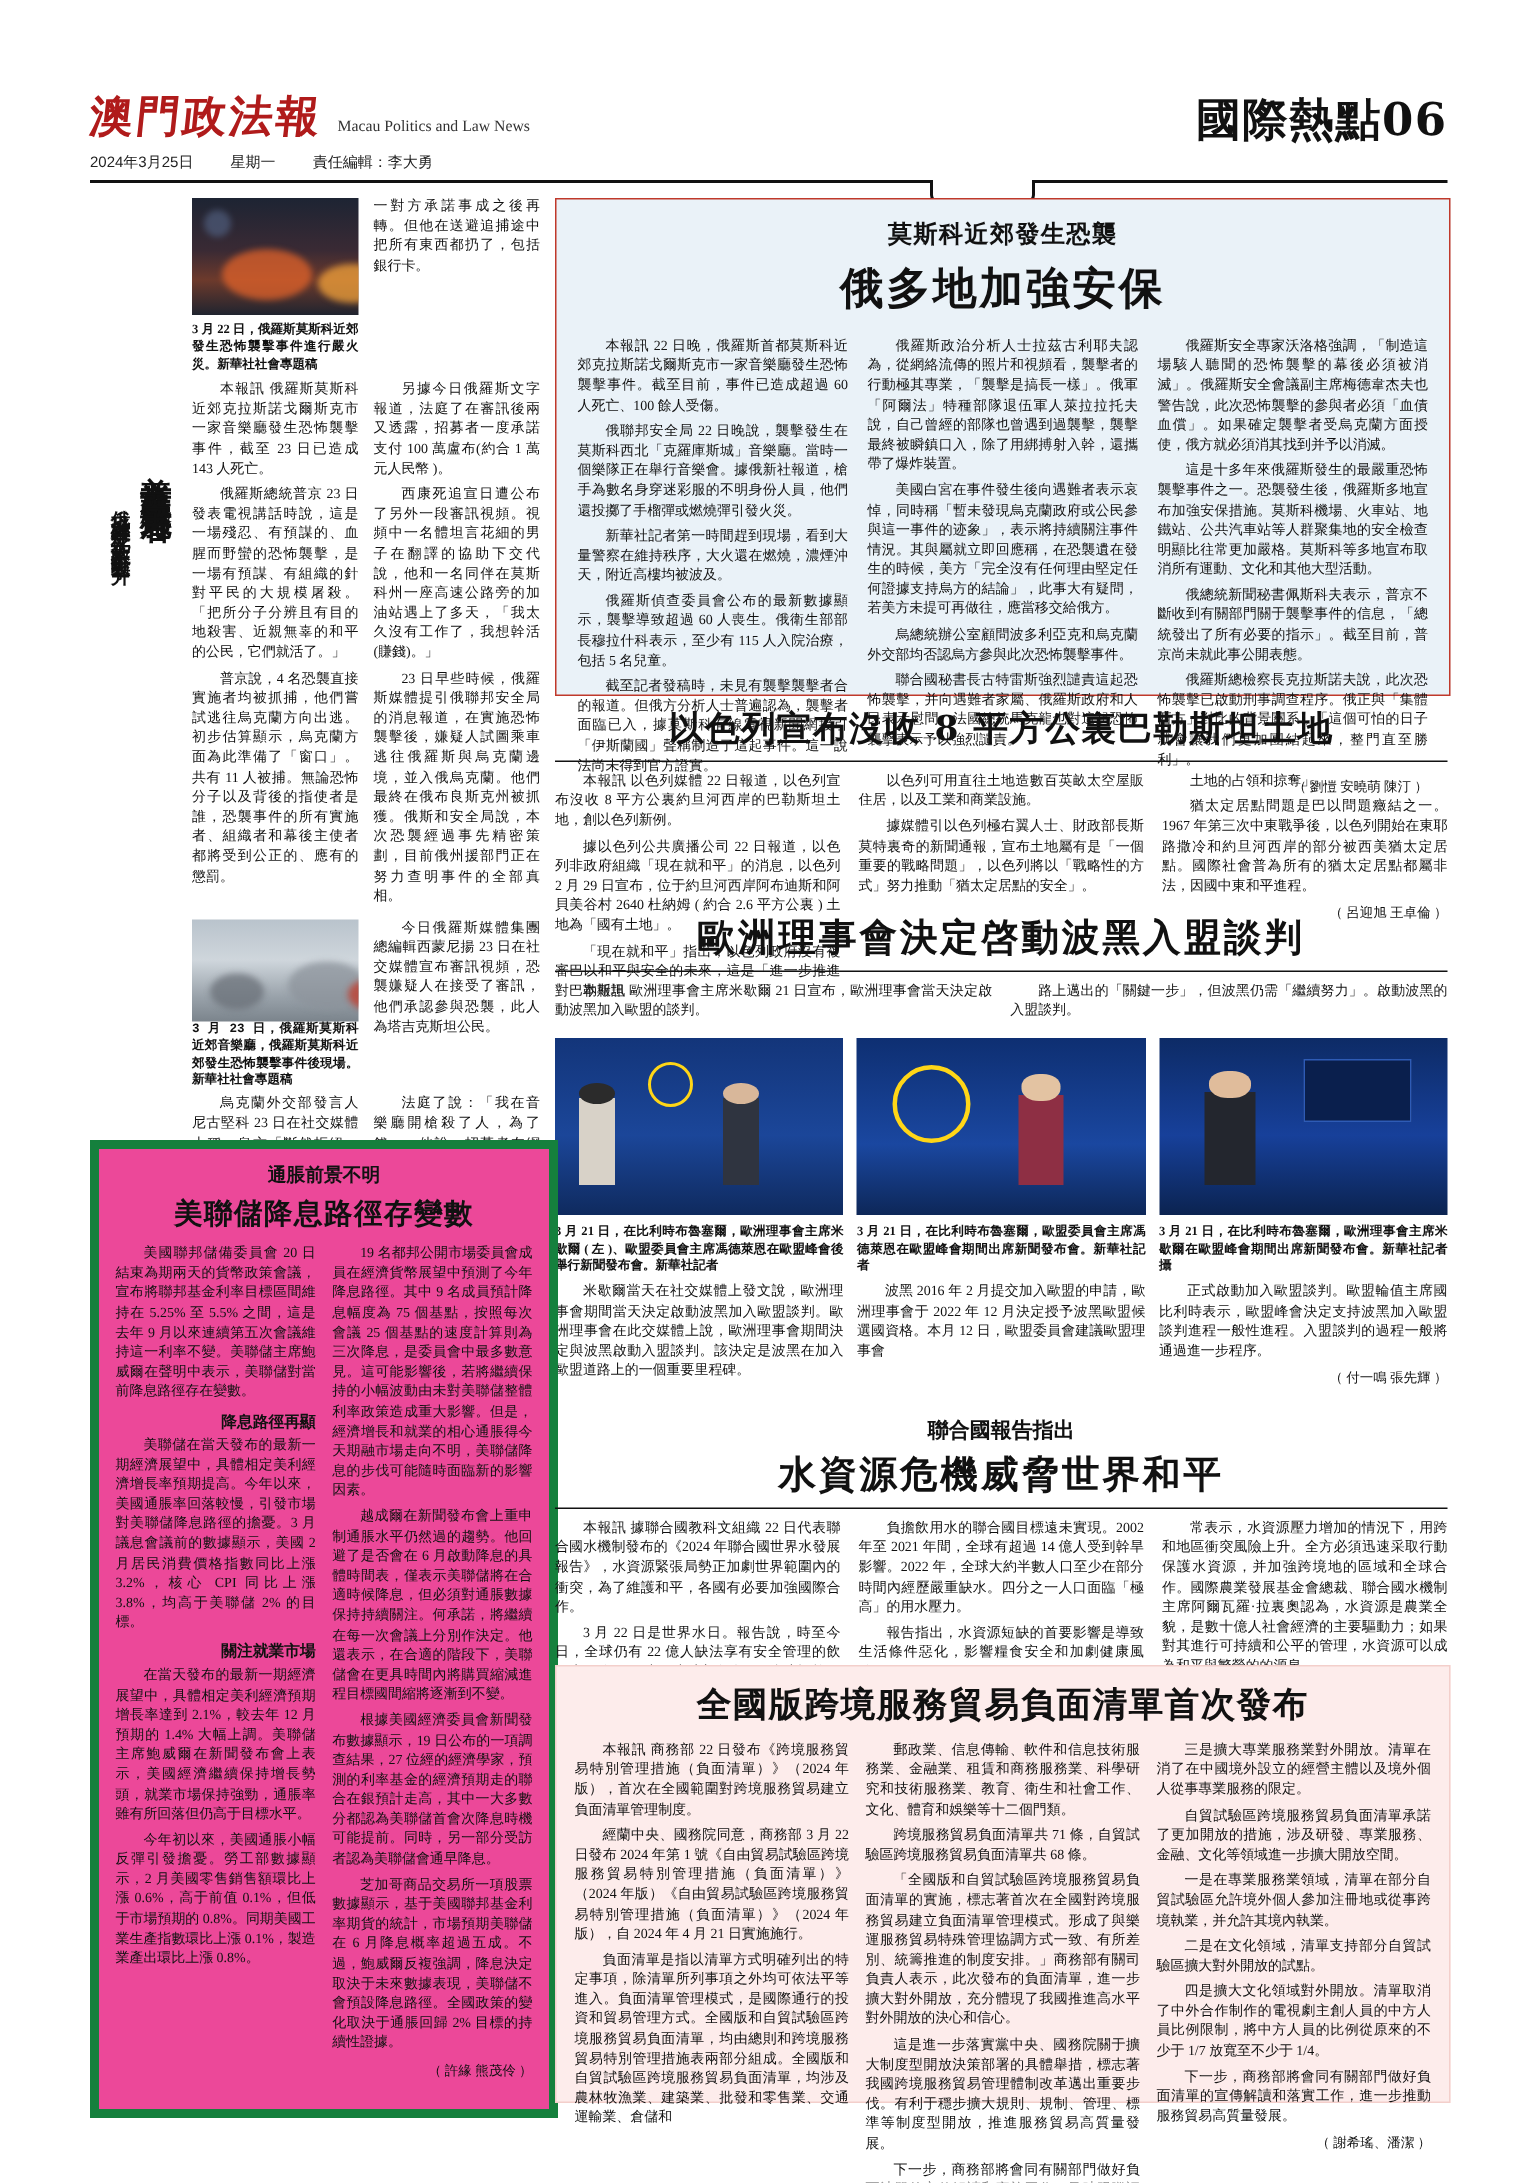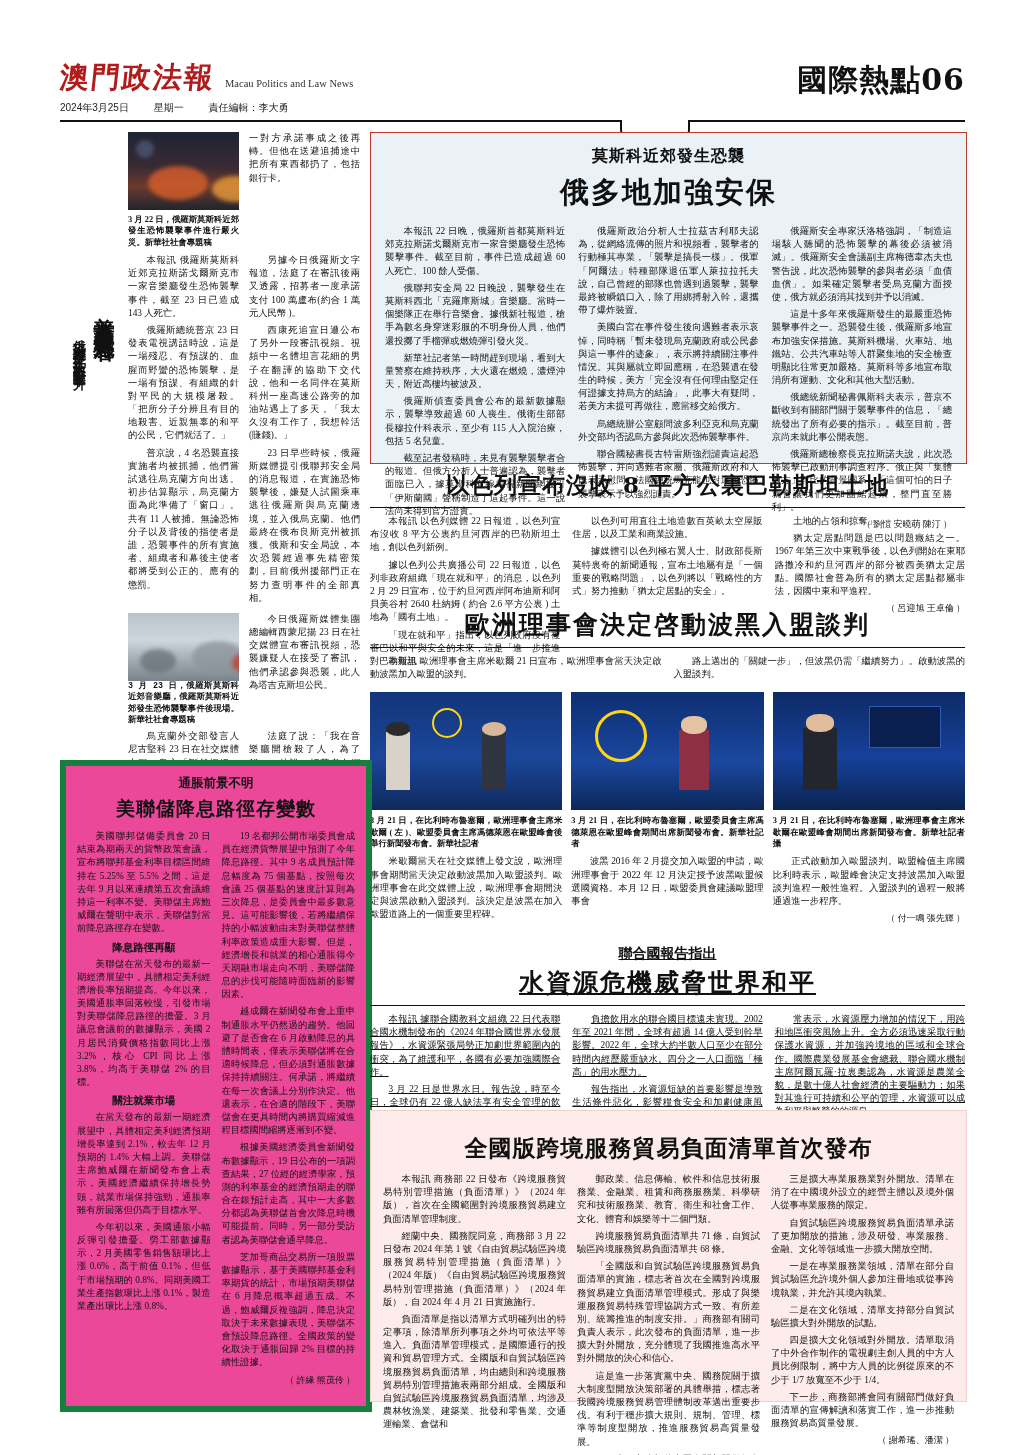--- a/index.html
+++ b/index.html
@@ -116,38 +116,38 @@
 
   
   .fed{
     position:absolute;left:60px;top:760px;width:300px;height:640px;
     background:#ec4899;border:6px solid #15803d;
   }
   .fed .kicker{text-align:center;font-weight:bold;font-size:12.5px;margin-top:9px;font-family:"DejaVu Serif",serif;}
   .fed .headline{text-align:center;font-weight:bold;font-size:19px;margin-top:4px;font-family:"DejaVu Serif",serif;letter-spacing:1px;}
   .fed-cols{display:flex;gap:11px;padding:8px 11px 0 11px;}
   .fed-cols > div{flex:1;}
-  .sub-h{font-weight:bold;font-size:10.5px;text-align:center;margin:5px 0 3px 0;font-family:"DejaVu Serif",serif;}
-
-  
-  .un{position:absolute;left:370px;top:945px;width:595px;height:160px;text-decoration:underline;}
+  .sub-h{font-weight:bold;font-size:10.5px;text-align:right;margin:5px 0 3px 0;font-family:"DejaVu Serif",serif;}
+
+  
+  .un{position:absolute;left:370px;top:945px;width:595px;height:160px;}
   .un .kicker{text-align:center;font-weight:bold;font-size:14px;font-family:"DejaVu Serif",serif;}
   .un .headline{text-align:center;font-weight:bold;font-size:25px;margin-top:3px;font-family:"DejaVu Serif",serif;letter-spacing:2px;}
   .un .hr{height:1px;background:#111;margin:6px 0 7px 0;}
   .un-cols{display:flex;gap:12px;}
   .un-cols > div{flex:1;}
 
   
   .natl{
     position:absolute;left:370px;top:1110px;width:595px;height:290px;
     background:#fdeceb;border:1px solid #f3cfcb;
   }
   .natl .headline{
     text-align:center;font-family:"DejaVu Serif",serif;font-weight:bold;
-    font-size:23px;margin-top:22px;letter-spacing:1px;
+    font-size:23px;margin-top:10px;letter-spacing:1px;
   }
   .natl-cols{display:flex;gap:11px;padding:9px 12px 0 12px;}
   .natl-cols > div{flex:1;}
 
   .byline{text-align:right;font-size:9px;margin-top:2px;}
 </style>
 </head>
 <body>
 
 <div class="page">

